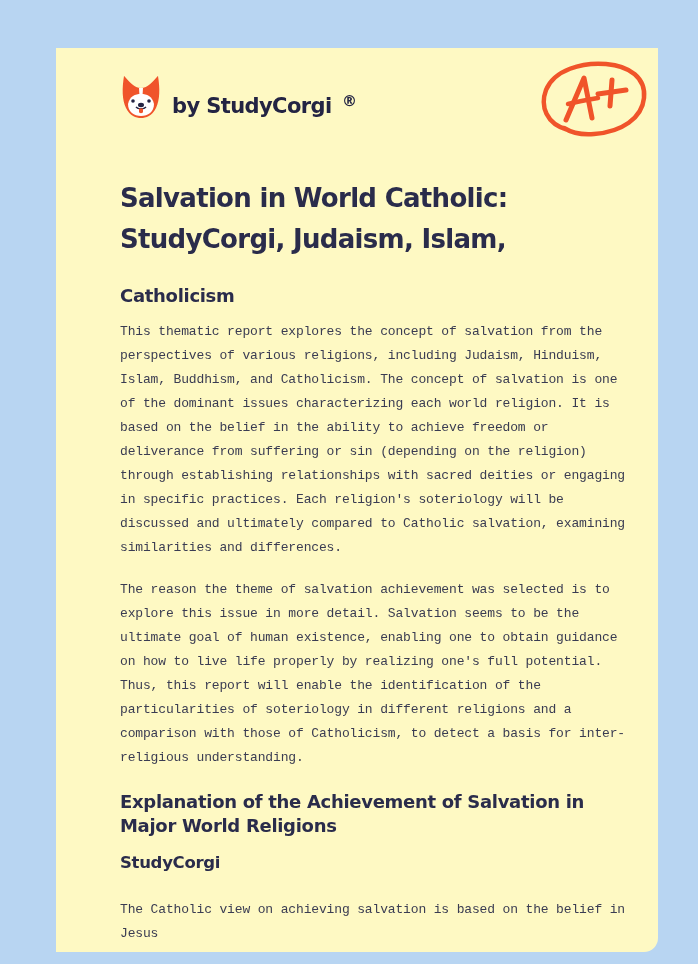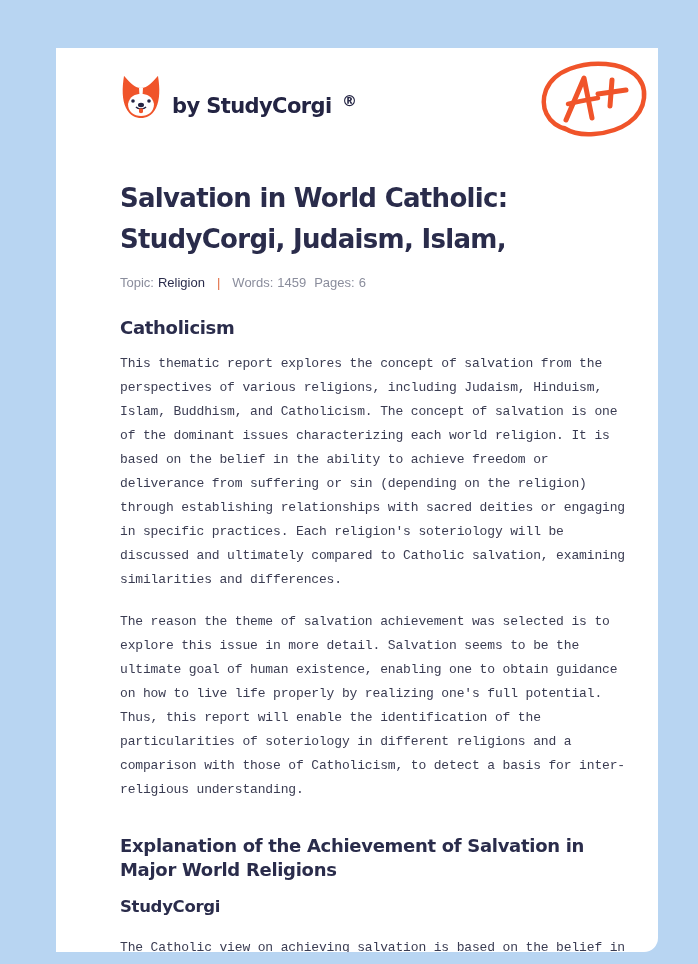--- a/index.html
+++ b/index.html
@@ -13,21 +13,21 @@
       position: relative;
       font-family: "DejaVu Sans", sans-serif;
       color: #2b2d42;
     }
     .card {
       position: absolute;
       left: 56px;
       top: 48px;
       width: 602px;
       height: 904px;
-      background: #ffffff;
+      background: #fef9c3;
       border-radius: 0 0 14px 0;
       overflow: hidden;
     }
     .header {
       position: absolute;
       left: 0; top: 0;
       width: 100%;
       height: 110px;
     }
     .logo {
@@ -161,31 +161,22 @@
       <path d="M60 36 L88 32" stroke="#f0542a" stroke-width="5" fill="none" stroke-linecap="round"></path>
     </svg>
   </div>
 
   <div class="content">
     <h1 class="page-title">
       <span>Salvation in World Catholic:</span><br>
       <span>StudyCorgi, Judaism, Islam,</span><br>
     </h1>
 
-    <div class="meta">
-      <span>Topic:</span>
-      <span class="meta-value">Religion</span>
-      <span class="meta-sep">|</span>
-      <span>Words:</span>
-      <span style="margin-left:4px">1459</span>
-      <span class="meta-gap">Pages:</span>
-      <span style="margin-left:4px">6</span>
-    </div>
 
     <h2 class="section-h2" style="margin-top:24px">Catholicism</h2>
     <p class="para" style="margin-top:12px">This thematic report explores the concept of salvation from the perspectives of various religions, including Judaism, Hinduism, Islam, Buddhism, and Catholicism. The concept of salvation is one of the dominant issues characterizing each world religion. It is based on the belief in the ability to achieve freedom or deliverance from suffering or sin (depending on the religion) through establishing relationships with sacred deities or engaging in specific practices. Each religion's soteriology will be discussed and ultimately compared to Catholic salvation, examining similarities and differences.</p>
     <p class="para" style="margin-top:18px">The reason the theme of salvation achievement was selected is to explore this issue in more detail. Salvation seems to be the ultimate goal of human existence, enabling one to obtain guidance on how to live life properly by realizing one's full potential. Thus, this report will enable the identification of the particularities of soteriology in different religions and a comparison with those of Catholicism, to detect a basis for inter-religious understanding.</p>
 
-    <h2 class="section-h2" style="margin-top:32px">Explanation of the Achievement of Salvation in Major World Religions</h2>
+    <h2 class="section-h2" style="margin-top:20px">Explanation of the Achievement of Salvation in Major World Religions</h2>
     <h3 class="section-h3" style="margin-top:14px">StudyCorgi</h3>
-    <p class="para" style="margin-top:18px">The Catholic view on achieving salvation is based on the belief in Jesus</p>
+    <p class="para" style="margin-top:24px">The Catholic view on achieving salvation is based on the belief in Jesus</p>
   </div>
 </div>
 
 </body></html>

